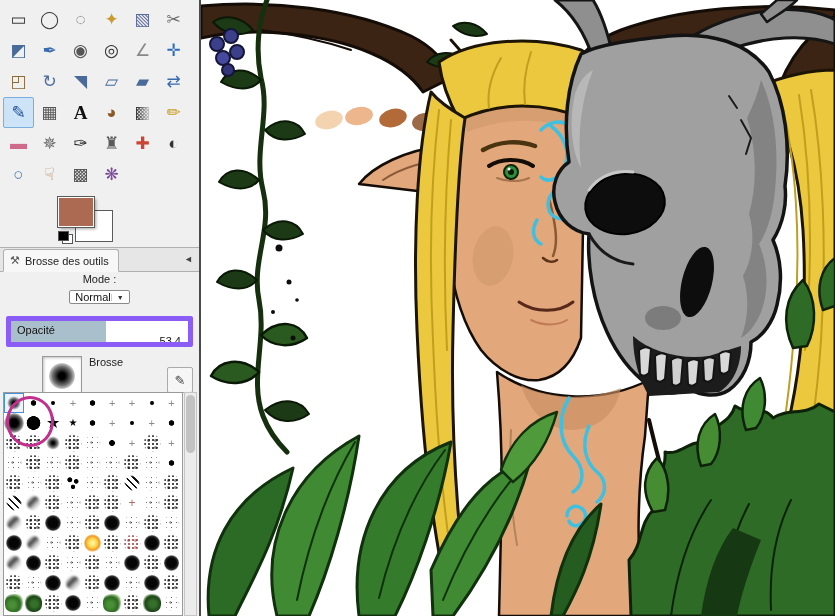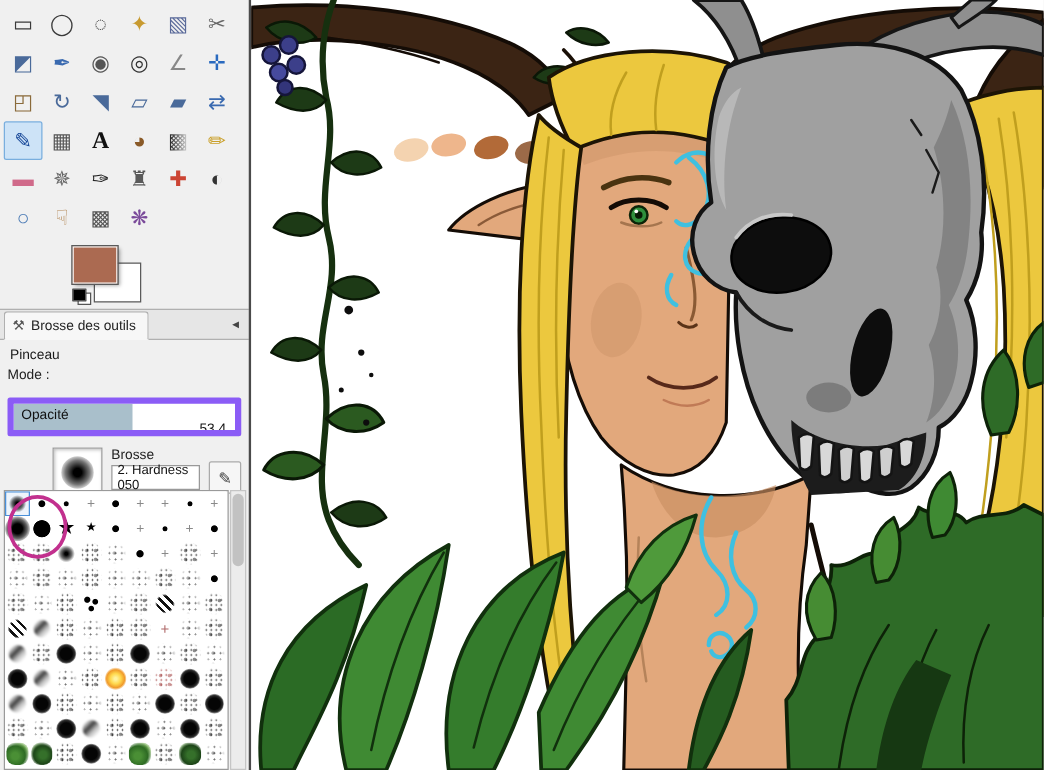--- a/index.html
+++ b/index.html
@@ -34,21 +34,21 @@
     border-top:1px solid #b0b0b0; border-bottom:1px solid #b0b0b0; }
   .tab { position:absolute; left:3px; top:249px; height:21px; background:#f7f7f7;
     border:1px solid #b0b0b0; border-bottom:1px solid #f7f7f7; border-radius:3px 3px 0 0;
     display:flex; align-items:center; gap:5px; padding:0 9px 0 6px; font-size:11px; color:#222; }
   .tab-icon { font-size:11px; color:#555; }
   .detach-btn { position:absolute; right:3px; top:252px; width:15px; height:15px; line-height:14px;
     text-align:center; font-size:9px; color:#444; cursor:pointer; }
 
   .opt { position:absolute; left:0; top:270px; width:199px; }
   .tool-title { margin:8px 8px 4px; font-size:11px; color:#1a1a1a; }
-  .mode-row { display:flex; align-items:center; margin:3px 6px 12px; gap:5px; font-size:11px; color:#222; }
+  .mode-row { display:flex; align-items:center; margin:3px 6px 12px; gap:5px; font-size:11px; color:#222;flex-direction:column; }
   .combo { flex:1; height:20px; background:#fff; border:1px solid #8a8a8a; border-radius:2px;
     display:flex; align-items:center; font-size:11px; padding-left:5px; color:#111; cursor:pointer; }
   .combo-arrow { margin-left:auto; width:17px; height:100%; display:flex; align-items:center;
     justify-content:center; font-size:7px; color:#333; border-left:1px solid #ccc; }
   .slider { margin:9px 6px 0; height:21px; border:5px solid #8b5cf6; background:#fff;
     position:relative; font-size:11px; border-radius:2px; overflow:hidden; cursor:pointer; }
   .slider-fill { position:absolute; left:0; top:0; bottom:0; background:#a9bfcb; }
   .slider-label { position:absolute; left:6px; top:3px; color:#111; }
   .slider-value { position:absolute; right:7px; top:14px; color:#111; }
 
@@ -256,37 +256,39 @@
   </div>
 
   <div class="tab-strip"></div>
   <div class="tab">
     <span class="tab-icon">⚒</span>
     <span>Brosse des outils</span>
   </div>
   <div class="detach-btn">◄</div>
 
   <div class="opt">
-    <div class="tool-title">Pinceau</div>
 
     <div class="mode-row">
       <span>Mode :</span>
+      <div class="combo">
+        <span>Normal</span>
+        <span class="combo-arrow">▼</span>
+      </div>
     </div>
 
     <div class="slider">
       <div class="slider-fill" style="width: 53.4%;"></div>
       <span class="slider-label">Opacité</span>
       <span class="slider-value">53,4</span>
     </div>
 
     <div class="brush-sel">
       <div class="brush-preview"></div>
       <div class="brush-meta">
         <div class="brush-label">Brosse</div>
-        <div class="brush-name">2. Hardness 050</div>
       </div>
       <div class="edit-btn">✎</div>
     </div>
   </div>
 
   <div class="brush-area">
     <div class="brush-grid">
         <div class="bcell c-soft-m selected"></div>
         <div class="bcell c-dot-s"></div>
         <div class="bcell c-dot-xs"></div>

